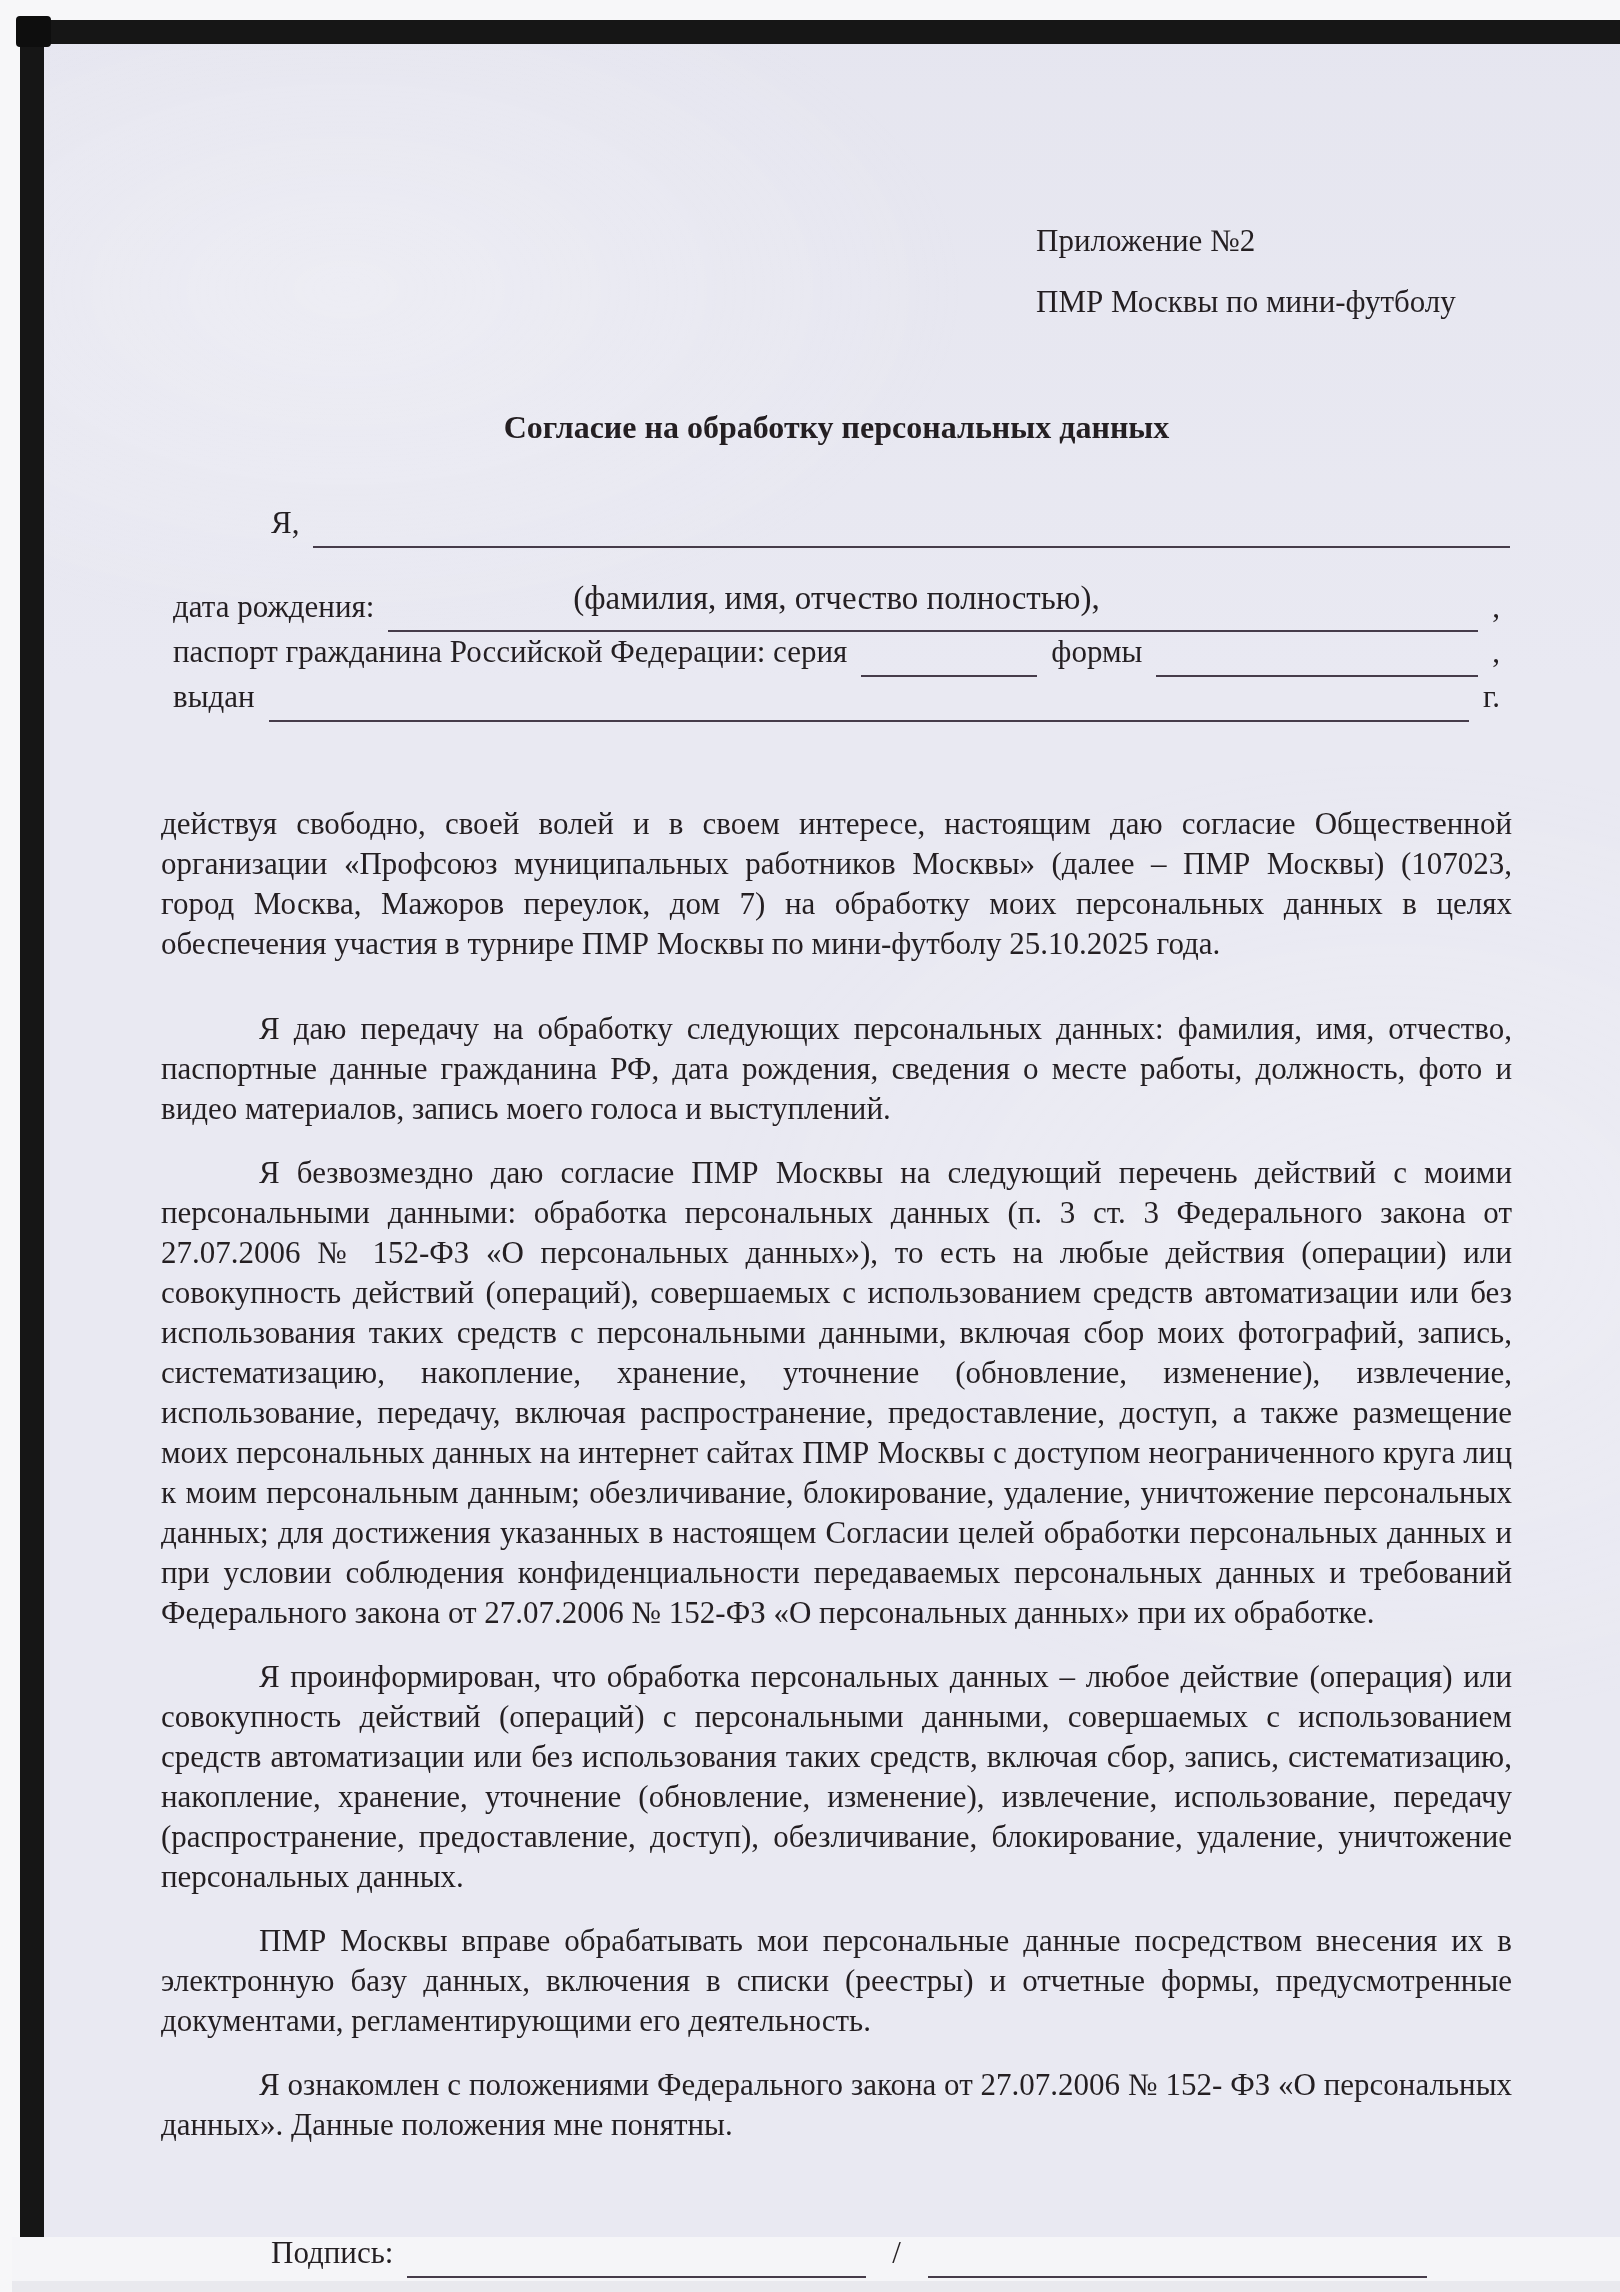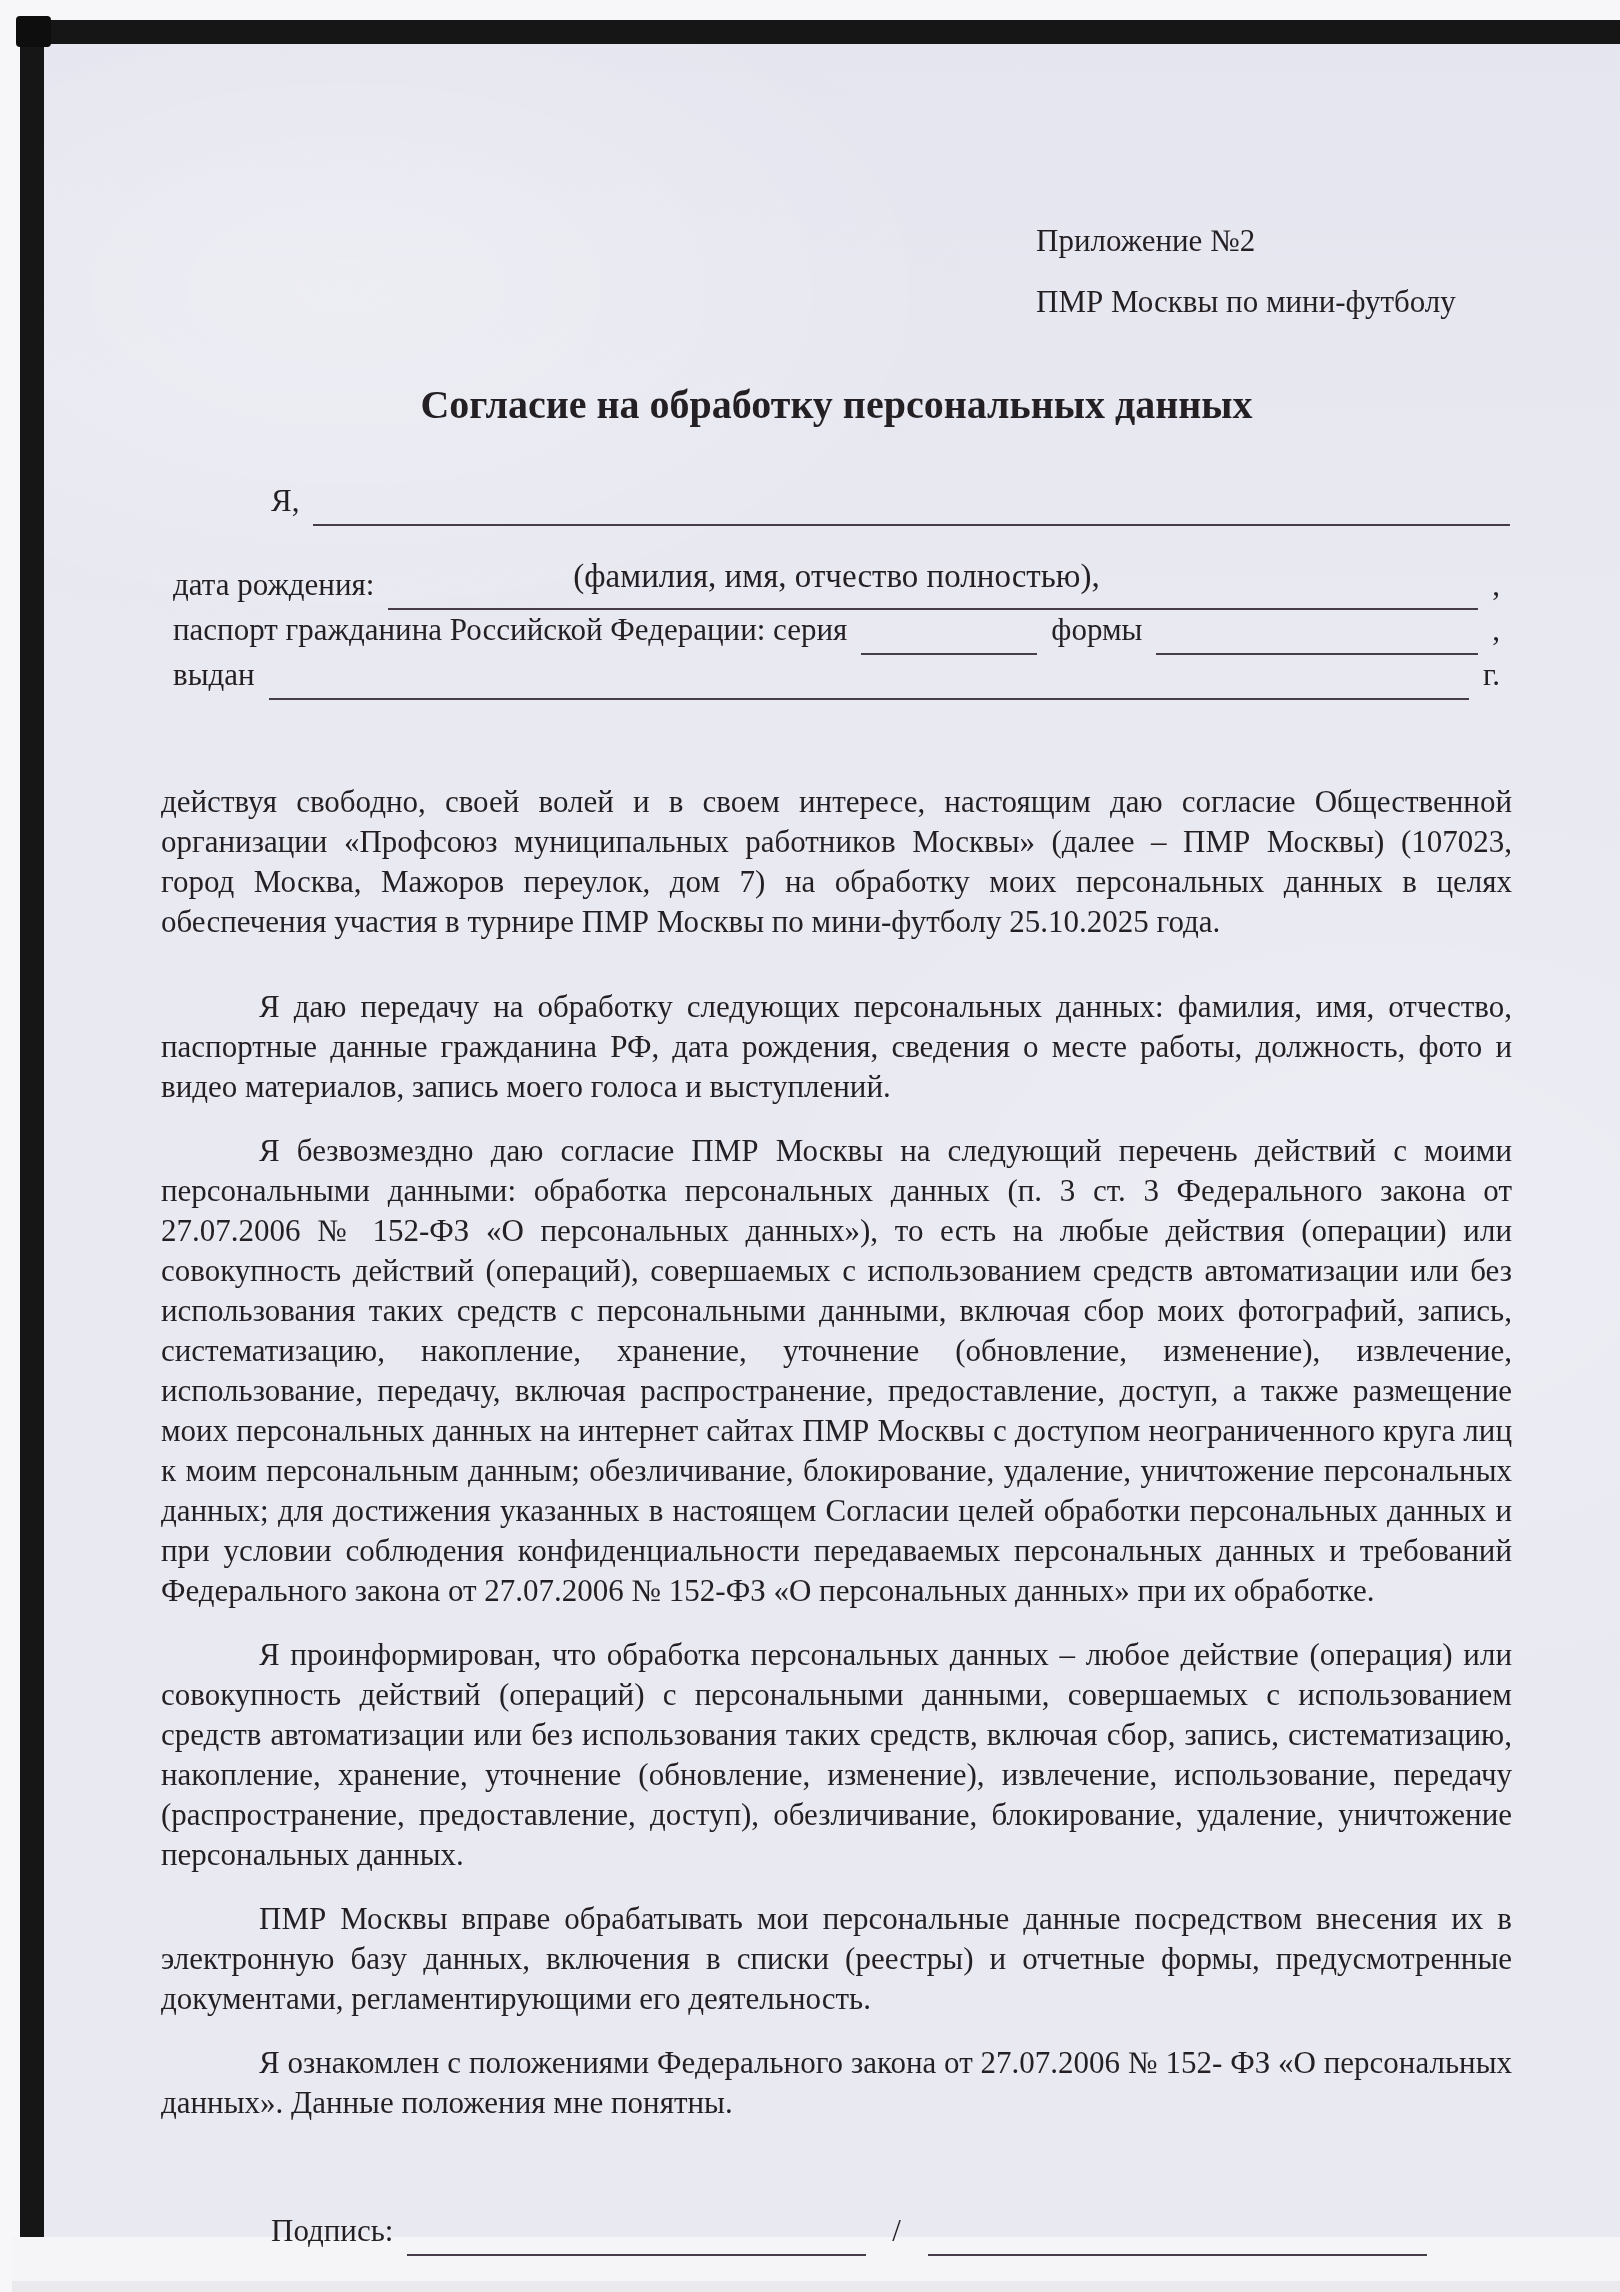--- a/index.html
+++ b/index.html
@@ -32,22 +32,22 @@
   .corner-blob{position:absolute;left:3.9px;top:3.9px;width:35px;height:31px;background:#0e0e0e;border-radius:3.9px;}
   .scan-bottom{position:absolute;left:0;right:0;bottom:0;height:68px;background:#f5f5f8;}
   .scan-bottom-strip{position:absolute;left:0;right:0;bottom:0;height:9.8px;background:#e9e9ee;}
 
   .content{
     position:absolute;left:113px;top:174px;width:1423px; 
     font-size:31px;line-height:40px;
   }
   .header-block{margin-left:875px;line-height:37px;}
   .doc-title{
-    font-size:40px;font-weight:bold;text-align:center;
-    margin-top:29px;
+    font-size:32px;font-weight:bold;text-align:center;
+    margin-top:51px;
   }
 
   .intro{margin-top:51px;}
   .frow{display:flex;align-items:flex-end;height:45px;}
   .frow .lbl{white-space:nowrap;}
   .fill{flex:1 1 auto;border-bottom:2px solid var(--rule);margin:0 2px 6.9px 2px;height:1px;}
   .fill.fixed{flex:0 0 176px;}
   .caption-row{height:39px;text-align:center;font-size:33px;line-height:39px;}
   .indent-ya{margin-left:98px;}
   .suffix{white-space:nowrap;}

